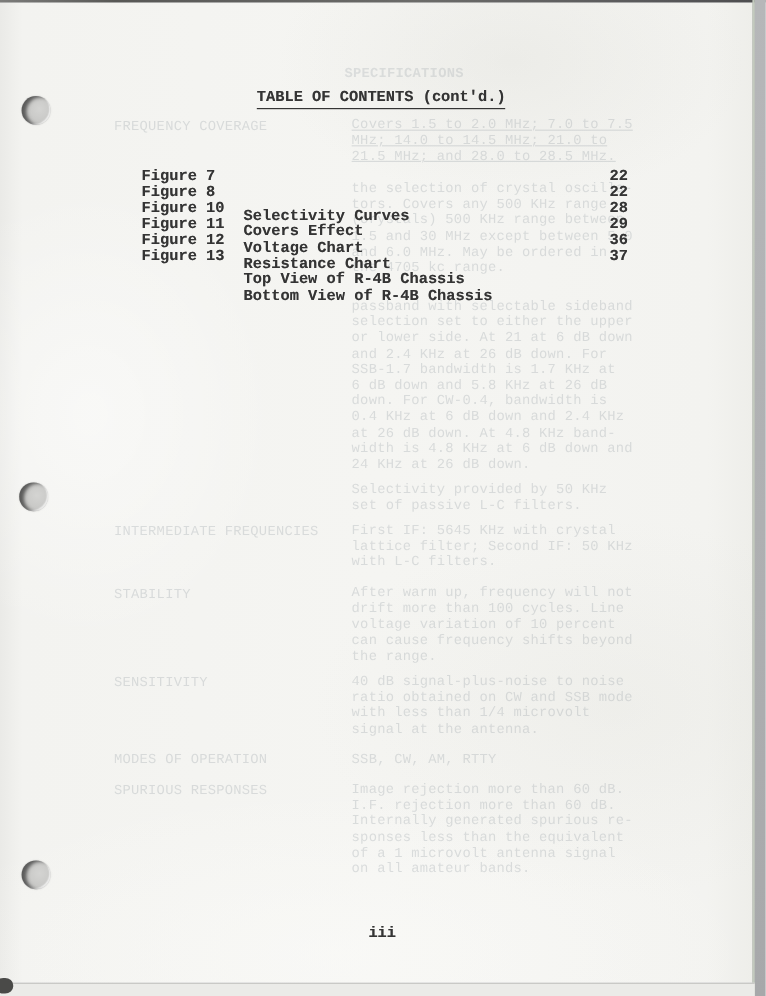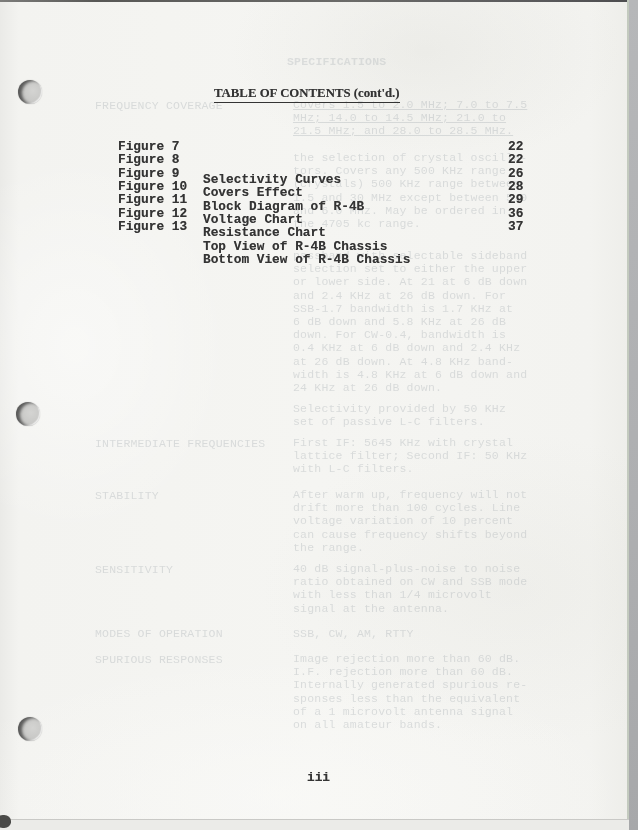--- a/index.html
+++ b/index.html
@@ -35,21 +35,21 @@
     box-shadow:inset 4px 1px 3px rgba(35,35,35,0.65),
                inset -1px -1px 1px rgba(255,255,255,0.65),
                0 0 1px rgba(110,110,110,0.5);}
   .hole-1{left:18px;top:80px;}
   .hole-2{left:16px;top:402px;}
   .hole-3{left:18px;top:717px;}
   
   .ink{position:absolute;color:#343434;font:700 12.8px/14px "Liberation Mono", monospace;
     white-space:nowrap;text-shadow:0 0 0.4px rgba(60,60,60,0.55);}
   .u{display:inline-block;padding-bottom:2px;border-bottom:1.6px solid #343434;}
-  .page-title{left:214px;top:86px;font-family:Liberation Serif, serif;}
+  .page-title{left:214px;top:74px;}
   .section-heading{left:95px;top:115px;}
   .toc-rows{left:118px;top:140px;width:400px;}
   .toc-row{position:relative;height:13.35px;}
   .toc-row span{position:absolute;top:0;white-space:nowrap;}
   .c-fig{left:0;}
   .c-title{left:85px;margin-top:33px;}
   .c-page{left:362px;margin-left:28px;}
   .schematic-row{left:118px;top:243px;width:420px;}
   .schematic-row .c-val{position:absolute;left:225px;top:0;}
   .folio{left:307px;top:771px;}
@@ -135,25 +135,20 @@
       <span class="c-fig">Figure 7</span>
       <span class="c-title">Selectivity Curves</span>
       <span class="c-page">22</span>
     </div>
     <div class="toc-row">
       <span class="c-fig">Figure 8</span>
       <span class="c-title">Covers Effect</span>
       <span class="c-page">22</span>
     </div>
     <div class="toc-row">
-      <span class="c-fig">Figure 9</span>
-      <span class="c-title">Block Diagram of R-4B</span>
-      <span class="c-page">26</span>
-    </div>
-    <div class="toc-row">
       <span class="c-fig">Figure 10</span>
       <span class="c-title">Voltage Chart</span>
       <span class="c-page">28</span>
     </div>
     <div class="toc-row">
       <span class="c-fig">Figure 11</span>
       <span class="c-title">Resistance Chart</span>
       <span class="c-page">29</span>
     </div>
     <div class="toc-row">

